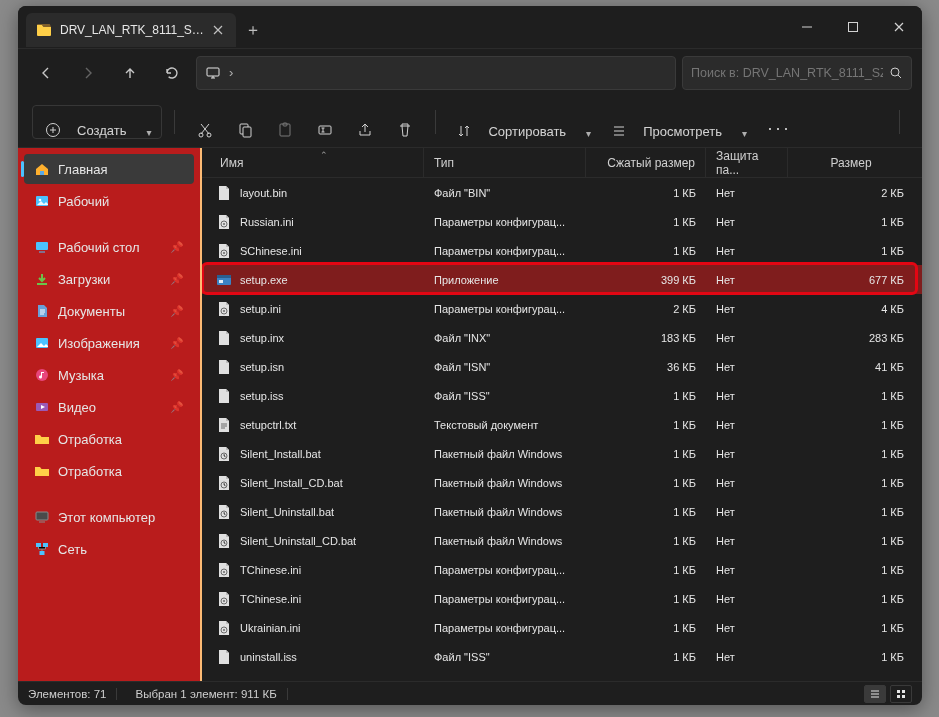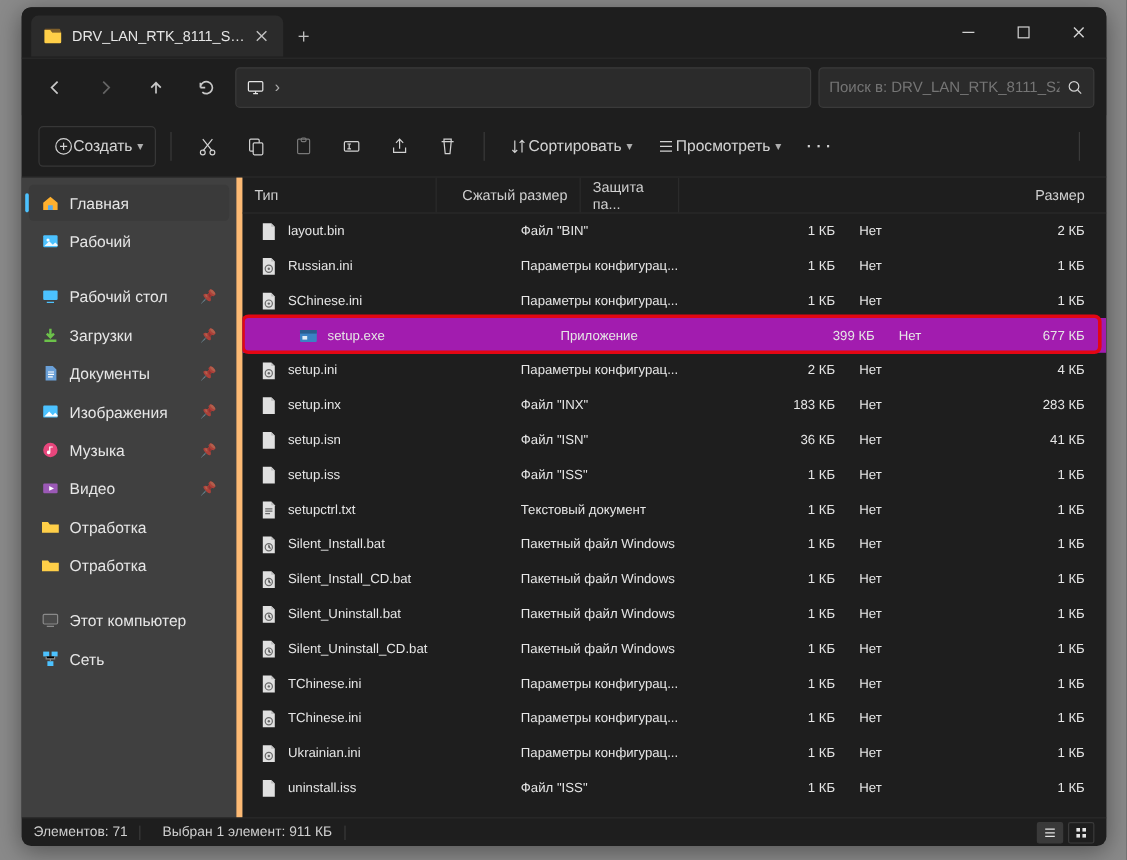--- a/index.html
+++ b/index.html
@@ -16,47 +16,47 @@
   .winbtn { width: 46px; height: 42px; display: flex; align-items: center; justify-content: center; cursor: pointer; opacity: .9; }
   
   .addrrow { display: flex; align-items: center; gap: 6px; height: 48px; padding: 0 10px; background: #1e1e1e; border-top: 1px solid #2b2b2b; }
   .navbtn { width: 36px; height: 36px; display: flex; align-items: center; justify-content: center; border-radius: 4px; cursor: pointer; opacity: .85; }
   .navbtn.dis { opacity: .35; cursor: default; }
   .addrbox { flex: 1; height: 34px; background: #2b2b2b; border: 1px solid #3a3a3a; border-radius: 4px; display: flex; align-items: center; padding: 0 8px; gap: 8px; }
   .searchbox { width: 230px; height: 34px; background: #2b2b2b; border: 1px solid #3a3a3a; border-radius: 4px; display: flex; align-items: center; padding: 0 8px; color: #cfcfcf; gap: 6px; }
   .searchbox input { flex:1; background: transparent; border: none; outline: none; color: #cfcfcf; font-size: 12.5px; }
   
   .toolbar { display: flex; align-items: center; gap: 4px; height: 52px; padding: 0 14px; border-bottom: 1px solid #2b2b2b; }
-  .tbtn { height: 34px; min-width: 36px; padding: 0 8px; display: flex; align-items: center; justify-content: center; gap: 0; border-radius: 4px; cursor: pointer; opacity: .9; }
+  .tbtn { height: 34px; min-width: 36px; padding: 0 8px; display: flex; align-items: flex-end; justify-content: center; gap: 16px; border-radius: 4px; cursor: pointer; opacity: .9; }
   .tbtn.group { border: 1px solid #3a3a3a; padding: 0 10px 0 12px; }
   .sep { width: 1px; height: 24px; background: #3a3a3a; margin: 0 8px; }
   .tlabel { font-size: 13px; }
   .chev { font-size: 10px; opacity: .8; margin-left: 4px; }
   .spacer { flex: 1; }
   
   .body { display: flex; height: calc(100% - 42px - 48px - 52px - 24px); }
-  .nav { width: 184px; background: #404040; border-right: 5px solid #fdba74; padding: 4px 6px; overflow-y: auto; }
+  .nav { width: 184px; background: #b91c1c; border-right: 2px solid #fdba74; padding: 4px 6px; overflow-y: auto; }
   .nitem { display: flex; align-items: center; gap: 8px; height: 30px; padding: 0 10px; border-radius: 4px; cursor: pointer; margin: 2px 0; }
   .nitem.active { background: #3a3a3a; }
   .nitem.active::before { content:""; position:absolute; margin-left:-13px; width:3px; height:16px; background:#4cc2ff; border-radius:2px; }
   .nitem .lbl { flex: 1; white-space: nowrap; overflow: hidden; text-overflow: ellipsis; }
   .pin { opacity: .6; font-size: 11px; }
   .navsp { height: 12px; }
   
   .filepane { flex: 1; display: flex; flex-direction: column; overflow: hidden; position: relative; }
   .cols { display: flex; height: 30px; align-items: center; border-bottom: 1px solid #2b2b2b; font-size: 12px; color: #d0d0d0; user-select: none; }
   .col { padding: 0 10px; border-right: 1px solid #2b2b2b; height: 100%; display: flex; align-items: center; gap: 4px; cursor: pointer; }
   .c-name { width: 222px; padding-left: 18px; }
   .c-type { width: 162px; }
   .c-comp { width: 120px; justify-content: flex-end; }
   .c-prot { width: 82px; }
-  .c-size { flex: 1; justify-content: flex-end; padding-right: 18px; border-right: none; }
+  .c-size { flex: 1; justify-content: center; padding-right: 18px; border-right: none; }
   .rows { flex: 1; overflow-y: auto; }
   .row { display: flex; height: 29px; align-items: center; font-size: 11px; cursor: default; }
-  .row.sel { background: #a21caf; padding-left: 33px; }
+  .row.sel { background: #7f1d1d; }
   .highlight-box { position: absolute; border: 3px solid #e30613; border-radius: 6px; left: -1px; right: 4px; pointer-events: none; z-index: 50; }
   .cell { padding: 0 10px; overflow: hidden; white-space: nowrap; text-overflow: ellipsis; }
   .cell.name { width: 222px; display: flex; align-items: center; gap: 8px; padding-left: 14px; }
   .cell.type { width: 162px; }
   .cell.comp { width: 120px; text-align: right; }
   .cell.prot { width: 82px; }
   .cell.size { flex: 1; text-align: right; padding-right: 18px; }
   .fico { width: 16px; height: 16px; display: inline-flex; align-items: center; justify-content: center; flex-shrink: 0; }
   
   .status { height: 24px; display: flex; align-items: center; padding: 0 10px; font-size: 11.5px; color: #cfcfcf; border-top: 1px solid #2b2b2b; gap: 18px; }
@@ -337,20 +337,24 @@
               <rect x="5.5" y="10" width="5" height="4" fill="#4cc2ff"></rect>
               <path stroke="#8a8a8a" d="M4.5 6v2h7V6M8 8v2"></path>
             </svg>
           </span>
         <span class="lbl">Сеть</span>
       </div>
     </div>
 
     <div class="filepane">
       <div class="cols">
+        <div class="col c-name">
+            <span>Имя</span>
+            <span style="position:absolute;margin-left:100px;margin-top:-16px;font-size:9px;opacity:.7">⌃</span>
+          </div>
         <div class="col c-type">
             <span>Тип</span>
           </div>
         <div class="col c-comp">
             <span>Сжатый размер</span>
           </div>
         <div class="col c-prot">
             <span>Защита па...</span>
           </div>
         <div class="col c-size">

